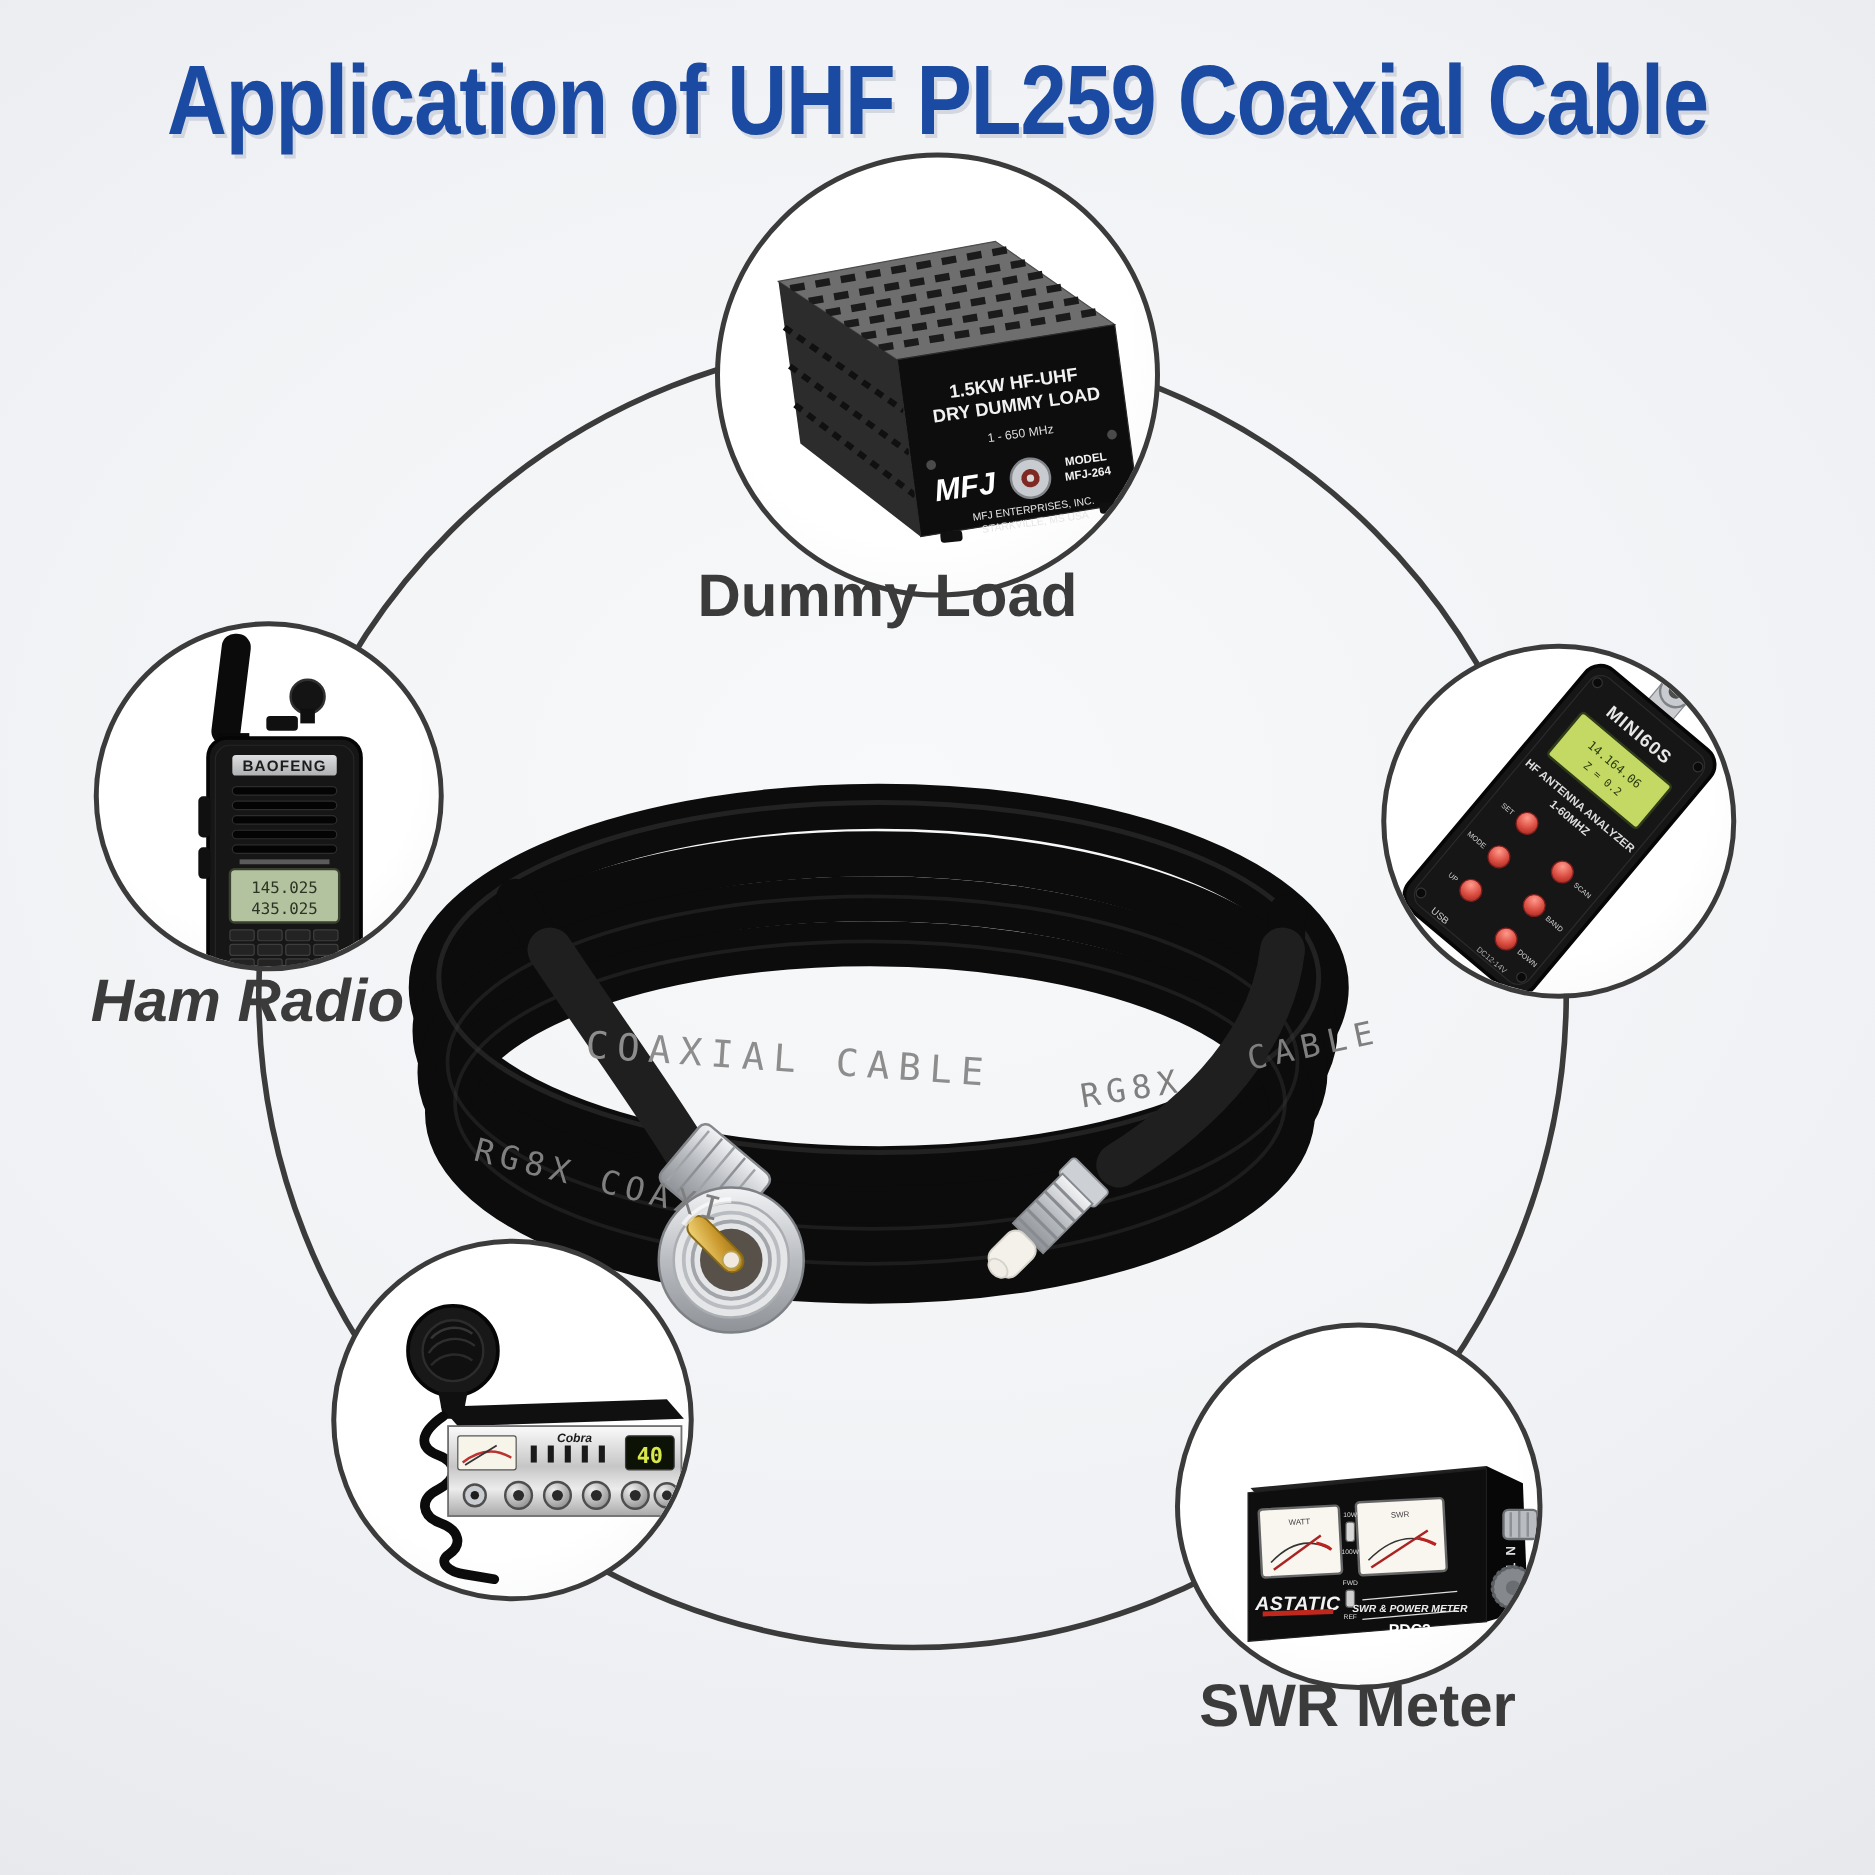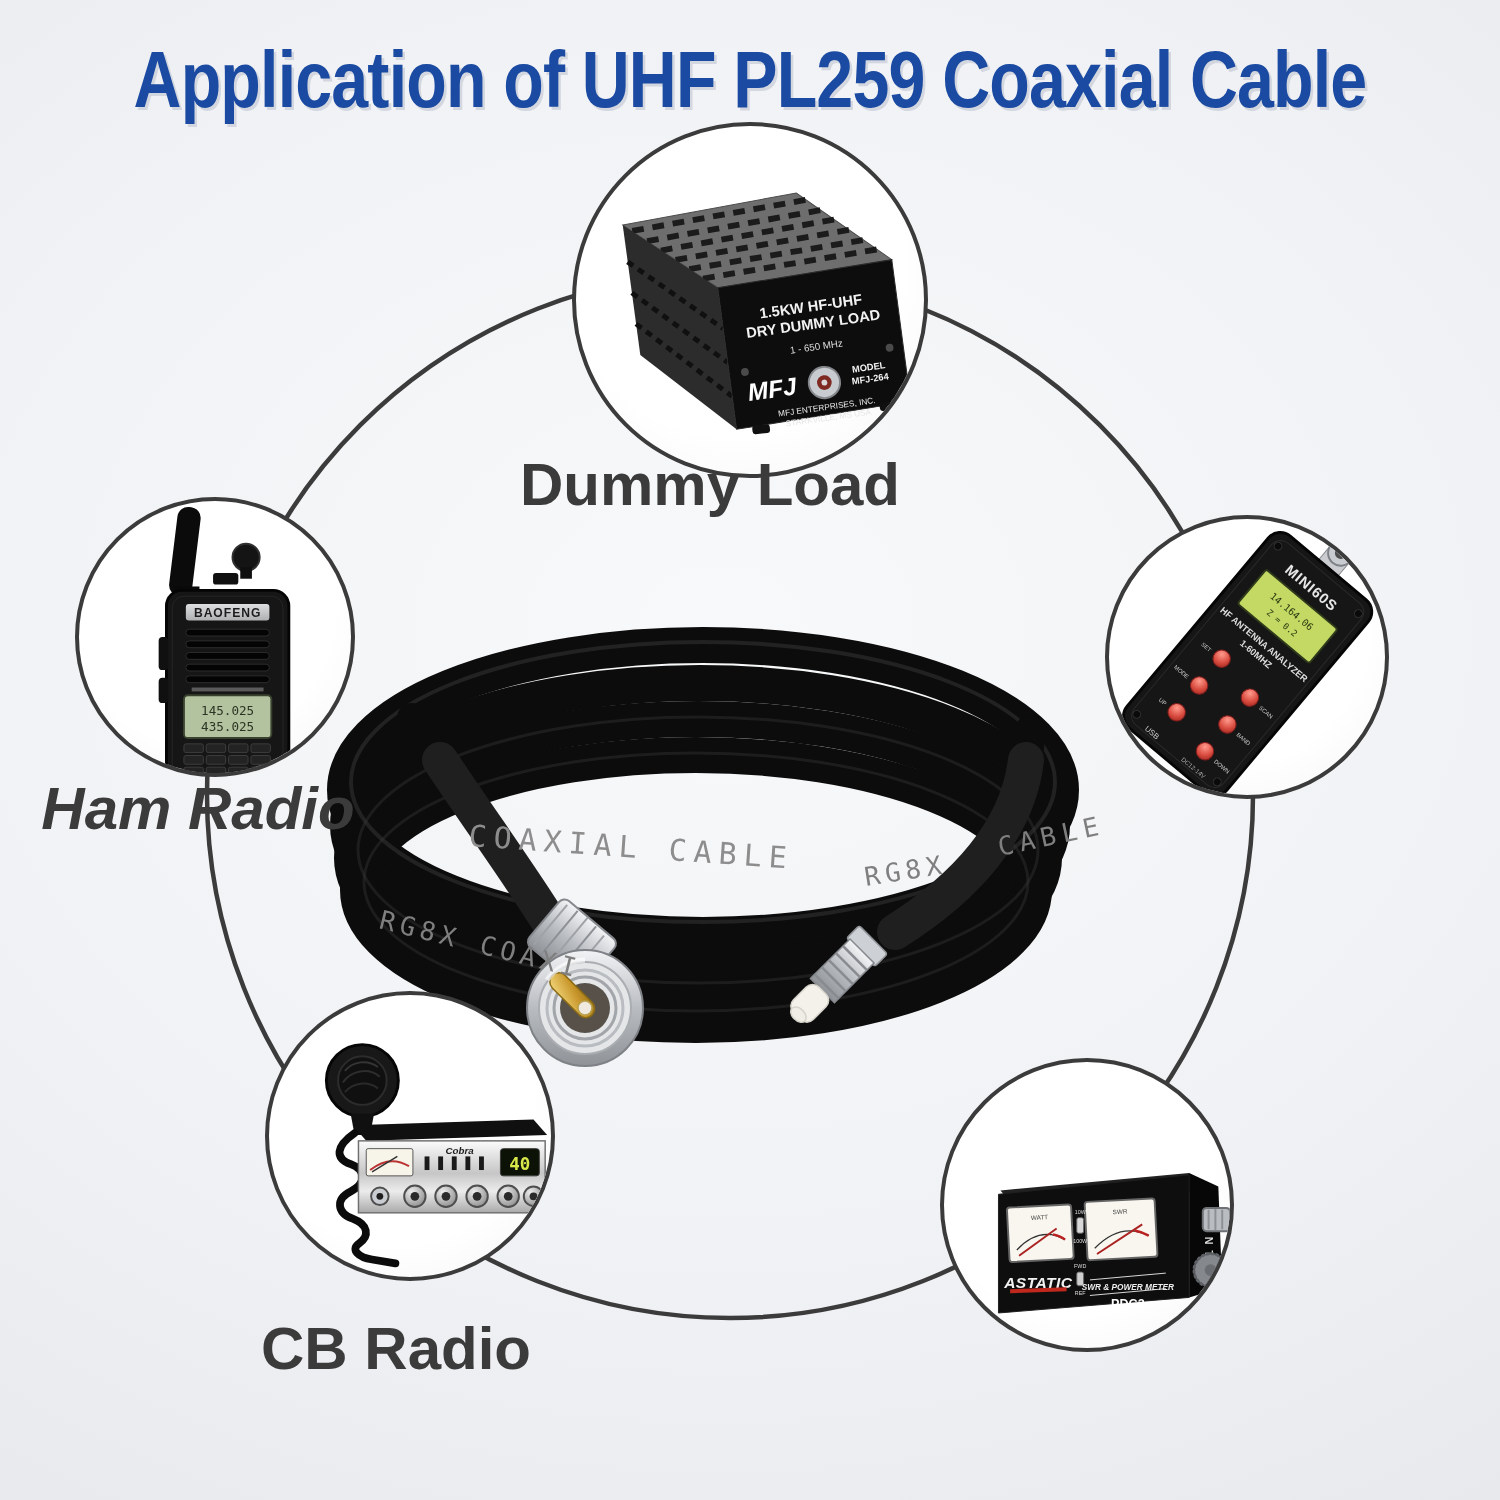--- a/index.html
+++ b/index.html
@@ -21,21 +21,21 @@
     overflow:hidden;
   }
   .badge svg{display:block;width:100%;height:100%;}
   #badge-dummy{left:572px;top:122px;width:356px;height:356px;}
   #badge-ham{left:75px;top:497px;width:280px;height:280px;}
   #badge-analyzer{left:1105px;top:515px;width:284px;height:284px;}
   #badge-cb{left:265px;top:991px;width:290px;height:290px;}
   #badge-swr{left:940px;top:1058px;width:294px;height:294px;}
   .callout-label{
     position:absolute;transform:translateX(-50%);white-space:nowrap;
-    font-size:60px;font-weight:bold;color:#3b3b3b;letter-spacing:0px;
+    font-size:48px;font-weight:bold;color:#3b3b3b;letter-spacing:0px;
   }
   #label-dummy{left:710px;top:450px;}
   #label-ham{left:198px;top:774px;font-style:italic;}
   #label-analyzer{left:1256px;top:788px;}
   #label-cb{left:396px;top:1314px;}
   #label-swr{left:1086px;top:1338px;}
   .mono{font-family:"DejaVu Sans Mono", monospace;}
 </style>
 </head>
 <body>
@@ -357,15 +357,15 @@
         <circle cx="274" cy="214" r="17" fill="#85888c" stroke="#55585c" stroke-width="2"></circle>
         <circle cx="274" cy="214" r="17" fill="none" stroke="#5e6165" stroke-width="3" stroke-dasharray="3 2"></circle>
         <circle cx="274" cy="214" r="6" fill="#6a6d71"></circle>
       </g>
     </svg>
   </div>
 
   <div class="page-title">Application of UHF PL259 Coaxial Cable</div>
   <div class="callout-label" id="label-dummy">Dummy Load</div>
   <div class="callout-label" id="label-ham">Ham Radio</div>
-  <div class="callout-label" id="label-cb">CB Radio</div>
+  <div class="callout-label" id="label-swr">SWR Meter</div>
 
 </div>
 
 </body></html>

